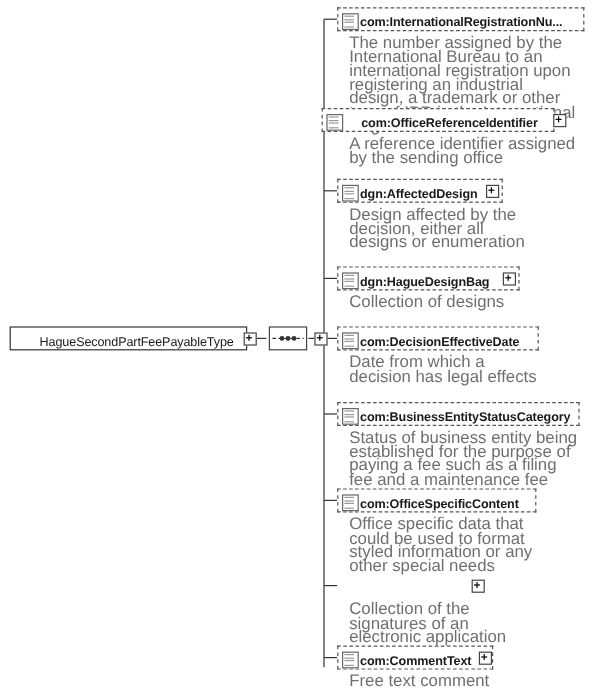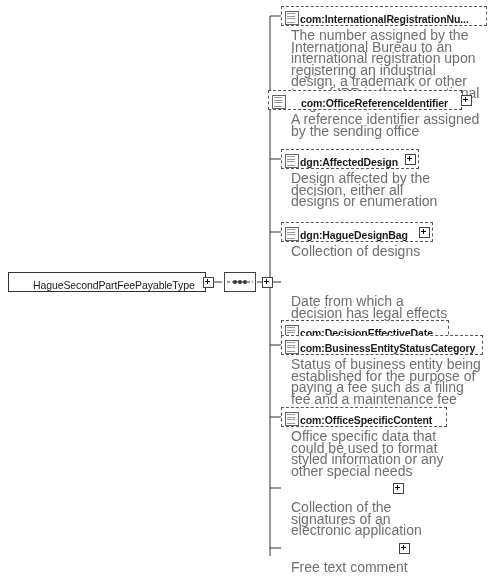--- a/index.html
+++ b/index.html
@@ -188,37 +188,41 @@
   <div class="plus-box" style="left:405px; top:154px;"></div>
   <div class="desc" style="left:291px; top:173px; width:160px;">Design affected by the decision, either all designs or enumeration</div>
 
   <div class="node-box dashed" style="left:281px; top:222px; width:152px;">
     <span class="elem-icon"></span>
     <span class="node-label">dgn:HagueDesignBag</span>
   </div>
   <div class="plus-box" style="left:419px; top:227px;"></div>
   <div class="desc" style="left:291px; top:246px; width:160px;">Collection of designs</div>
 
-  <div class="node-box dashed" style="left:281px; top:272px; width:168px;margin-top:48px;">
+  <div class="node-box dashed" style="left:281px; top:272px; width:168px;">
     <span class="elem-icon"></span>
     <span class="node-label">com:DecisionEffectiveDate</span>
   </div>
   <div class="desc" style="left:291px; top:296px; width:160px;">Date from which a decision has legal effects</div>
 
   <div class="node-box dashed" style="left:281px; top:335px; width:202px;">
     <span class="elem-icon"></span>
     <span class="node-label">com:BusinessEntityStatusCategory</span>
   </div>
   <div class="desc" style="left:291px; top:359px; width:190px;">Status of business entity being established for the purpose of paying a fee such as a filing fee and a maintenance fee</div>
 
   <div class="node-box dashed" style="left:281px; top:407px; width:166px;">
     <span class="elem-icon"></span>
     <span class="node-label">com:OfficeSpecificContent</span>
   </div>
   <div class="desc" style="left:291px; top:431px; width:160px;">Office specific data that could be used to format styled information or any other special needs</div>
 
   <div class="plus-box" style="left:393px; top:483px;"></div>
   <div class="desc" style="left:291px; top:502px; width:160px;">Collection of the signatures of an electronic application</div>
 
+  <div class="node-box dashed" style="left:281px; top:538px; width:130px;">
+    <span class="elem-icon"></span>
+    <span class="node-label">com:CommentText</span>
+  </div>
   <div class="plus-box" style="left:399px; top:543px;"></div>
   <div class="desc" style="left:291px; top:562px; width:160px;">Free text comment</div>
 
 </div>
 
 </body></html>

